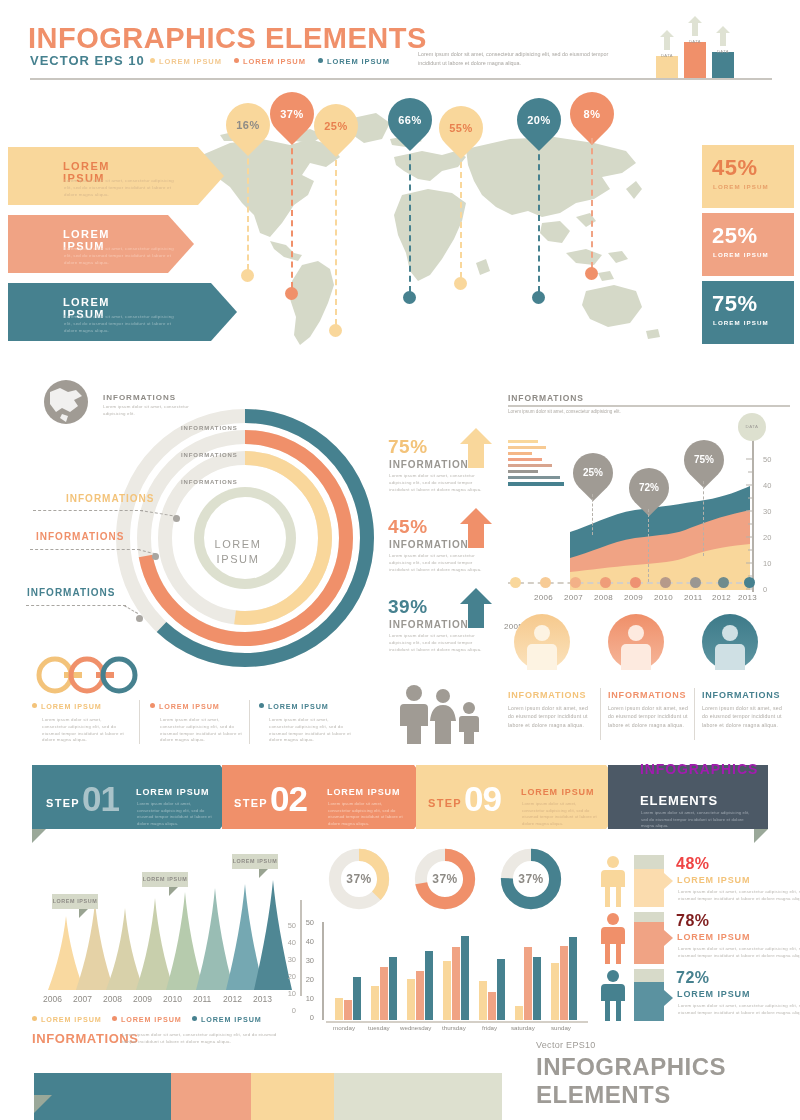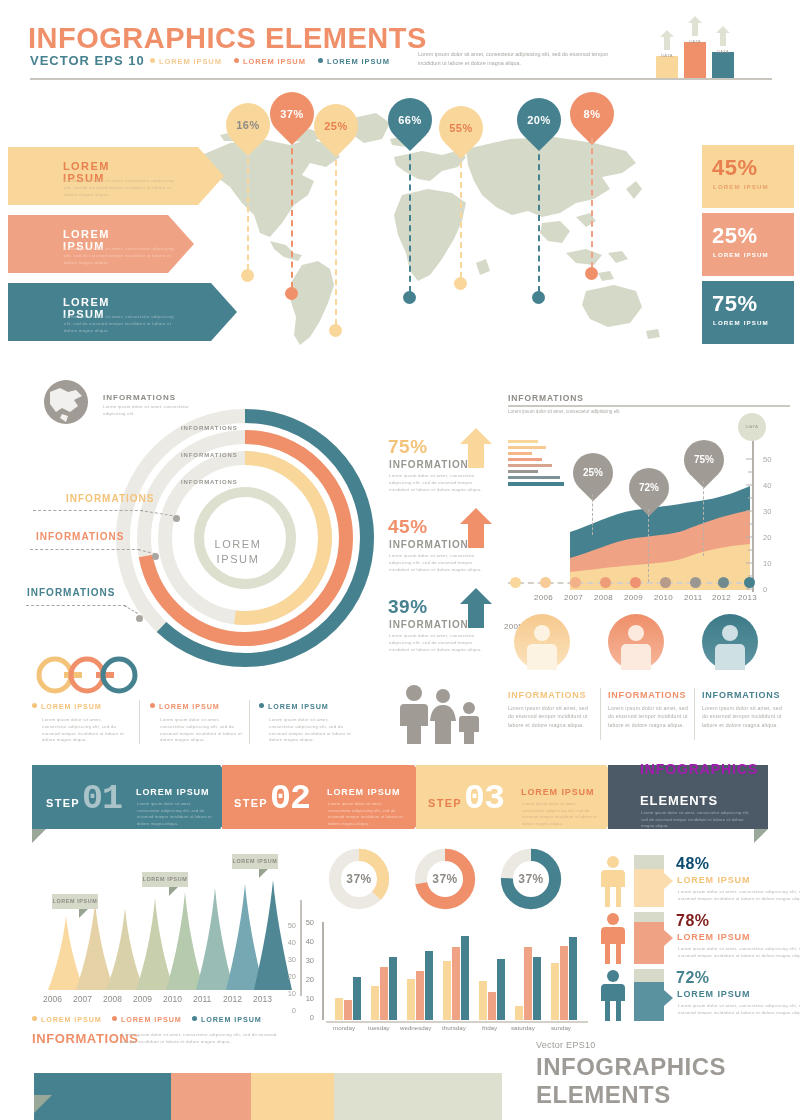--- a/index.html
+++ b/index.html
@@ -77,21 +77,21 @@
   .pcircle{position:absolute;width:56px;height:56px;border-radius:50%;}
   .pc-block{position:absolute;width:86px;}
   .pc-block .t{font-size:9px;font-weight:bold;letter-spacing:.8px;margin-bottom:4px;}
   .pc-sep{position:absolute;width:1px;background:#ddd9d3;}
 
   
   #steps{position:absolute;left:0;top:757px;width:800px;height:88px;}
   .step{position:absolute;top:8px;height:64px;}
   .step-tip{position:absolute;top:8px;width:0;height:0;border-top:32px solid transparent;border-bottom:32px solid transparent;}
   .step-word{position:absolute;font-size:11px;font-weight:bold;color:#fff;letter-spacing:1.3px;}
-  .step-num{position:absolute;font-size:35px;font-weight:bold;letter-spacing:-1px;font-family:Liberation Mono, monospace;}
+  .step-num{position:absolute;font-size:35px;font-weight:bold;letter-spacing:-1px;}
   .step-lbl{position:absolute;font-size:9px;font-weight:bold;letter-spacing:.9px;}
   .step-txt{position:absolute;width:78px;font-size:4.2px;line-height:1.6;letter-spacing:.1px;}
   .step-shadow{position:absolute;width:0;height:0;border-left:14px solid #9aa899;border-bottom:14px solid transparent;}
   .cal-out{position:absolute;height:15px;background:#d5d9c8;}
   .cal-out span{position:absolute;left:0;top:0;width:100%;height:100%;line-height:15px;text-align:center;font-size:5.4px;font-weight:bold;color:#8e8b86;letter-spacing:.6px;}
   .cal-tail{position:absolute;width:0;height:0;border-left:9px solid #99a391;border-bottom:9px solid transparent;}
   .tri-yr{position:absolute;font-size:8.5px;color:#8e8b86;}
 
   
   .bar{position:absolute;bottom:0;width:8px;}
@@ -509,21 +509,21 @@
   <div class="step" style="left:222px;width:192px;background:#f0906a"></div>
   <div class="step-tip" style="left:414px;border-left:24px solid #f0906a"></div>
   <div class="step-word" style="left:234px;top:40px;color:#ffffff">STEP</div>
   <div class="step-num" style="left:270px;top:22px;color:#ffffff">02</div>
   <div class="step-lbl" style="left:327px;top:30px;color:#ffffff">LOREM IPSUM</div>
   <div class="step-txt" style="left:328px;top:44px;color:#f9cdb8">Lorem ipsum dolor sit amet, consectetur adipisicing elit, sed do eiusmod tempor incididunt ut labore et dolore magna aliqua.</div>
 
   <div class="step" style="left:416px;width:190px;background:#f9d79b"></div>
   <div class="step-tip" style="left:606px;border-left:24px solid #f9d79b"></div>
   <div class="step-word" style="left:428px;top:40px;color:#e8804f">STEP</div>
-  <div class="step-num" style="left:464px;top:22px;color:#ffffff">03</div>
+  <div class="step-num" style="left:464px;top:22px;color:#ffffff">09</div>
   <div class="step-lbl" style="left:521px;top:30px;color:#e8804f">LOREM IPSUM</div>
   <div class="step-txt" style="left:522px;top:44px;color:#d9b584">Lorem ipsum dolor sit amet, consectetur adipisicing elit, sed do eiusmod tempor incididunt ut labore et dolore magna aliqua.</div>
 
   <div class="step" style="left:608px;width:160px;background:#4c5966"></div>
   <div class="step-lbl" style="left:640px;top:4px;font-size:14px;color:#a21caf">INFOGRAPHICS</div>
   <div class="step-lbl" style="left:640px;top:36px;font-size:13px;color:#ffffff">ELEMENTS</div>
   <div class="step-txt" style="left:641px;top:53px;width:112px;color:#9fa8b1">Lorem ipsum dolor sit amet, consectetur adipisicing elit, sed do eiusmod tempor incididunt ut labore et dolore magna aliqua.</div>
 </div>
 
 <div class="abs" style="left:30px;top:880px;width:262px;height:110px">
@@ -649,21 +649,21 @@
   <div class="bc-lbl" style="left:251px;top:106px">sunday</div>
 </div>
 
 <svg class="abs" style="left:600px;top:855px" width="26" height="52">
   <circle cx="13" cy="7" r="6" fill="#f9d79b"></circle>
   <path d="M5,15 h16 a4,4 0 0 1 4,4 v13 h-4 v20 h-5 v-20 h-6 v20 h-5 v-20 h-4 v-13 a4,4 0 0 1 4,-4 z" fill="#f9d79b"></path>
 </svg>
 <div class="prow-bar-bg" style="left:634px;top:855px;height:14px"></div>
 <div class="prow-bar-fg" style="left:634px;top:869px;height:38px;background:#fbdcae"></div>
 <div class="prow-tip" style="left:664px;top:873px;border-left:9px solid #fbdcae"></div>
-<div class="prow-v" style="left:676px;top:855px;color:#0c4a6e">48%</div>
+<div class="prow-v" style="left:676px;top:855px;color:#ef4444">48%</div>
 <div class="prow-l" style="left:677px;top:875px;color:#f3c37a">LOREM IPSUM</div>
 <div class="prow-d body-txt" style="left:678px;top:889px">Lorem ipsum dolor sit amet, consectetur adipisicing elit, sed do eiusmod tempor incididunt ut labore et dolore magna aliqua.</div>
 
 <svg class="abs" style="left:600px;top:912px" width="26" height="52">
   <circle cx="13" cy="7" r="6" fill="#f0906a"></circle>
   <path d="M5,15 h16 a4,4 0 0 1 4,4 v13 h-4 v20 h-5 v-20 h-6 v20 h-5 v-20 h-4 v-13 a4,4 0 0 1 4,-4 z" fill="#f0906a"></path>
 </svg>
 <div class="prow-bar-bg" style="left:634px;top:912px;height:10px"></div>
 <div class="prow-bar-fg" style="left:634px;top:922px;height:42px;background:#f0a384"></div>
 <div class="prow-tip" style="left:664px;top:930px;border-left:9px solid #f0a384"></div>

